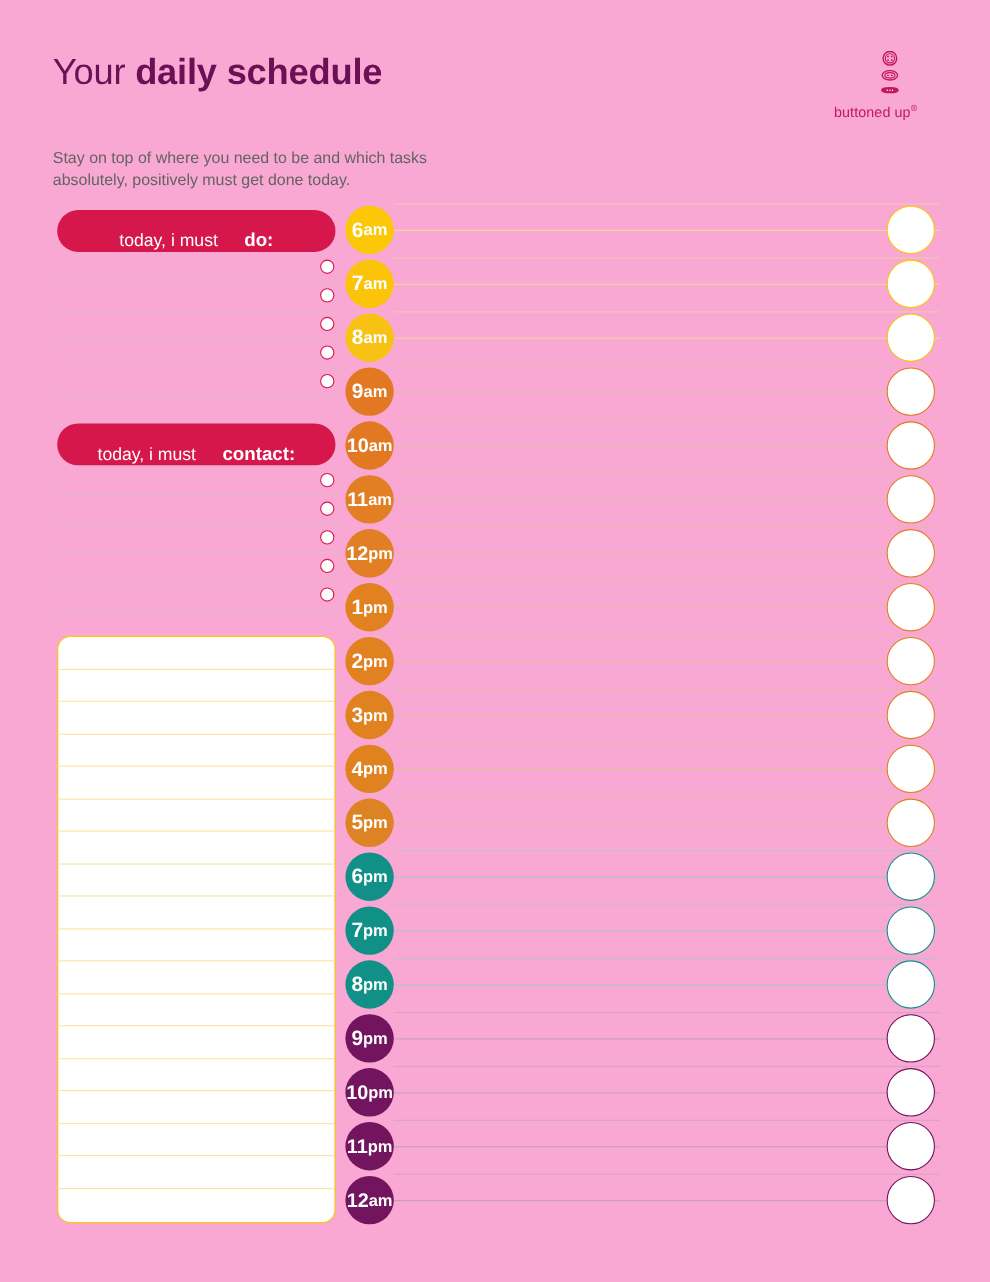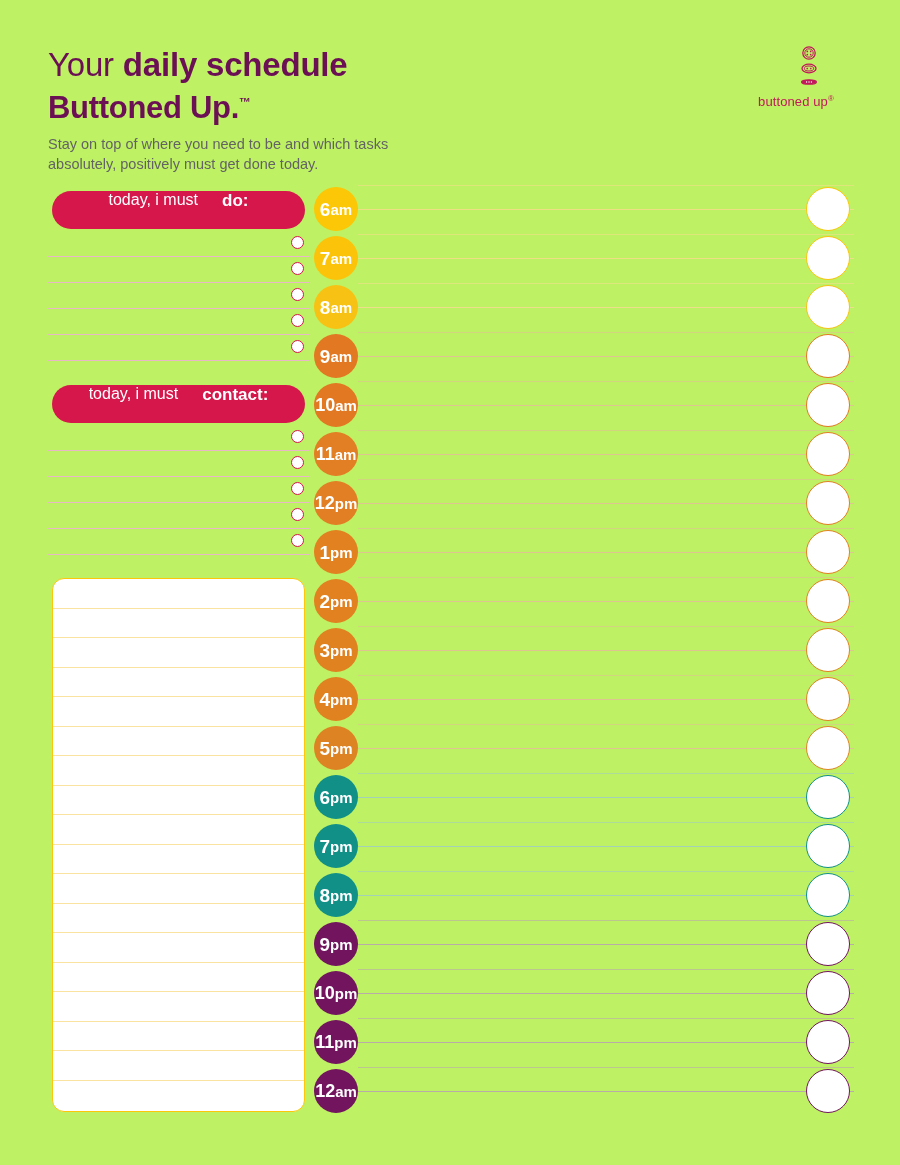--- a/index.html
+++ b/index.html
@@ -2,21 +2,21 @@
 <html><head>
 <meta charset="utf-8">
 <style>
   * { box-sizing: border-box; margin: 0; padding: 0; }
   html, body {
     width: 900px; height: 1165px;
     background: #ffffff;
     font-family: "Liberation Sans", sans-serif;
     overflow: hidden;
   }
-  #page { position: relative; width: 900px; height: 1165px; background: #bef264; padding-left: 44px; }
+  #page { position: relative; width: 900px; height: 1165px; background: #f9a8d4; padding-left: 44px; }
 
   
   .hdr-title {
     position: absolute; left: 48px; top: 46px;
     font-size: 33px; line-height: 37px;
     color: #6B1054; font-weight: 400; letter-spacing: -0.2px;
     white-space: nowrap;
   }
   .hdr-title .bold { font-weight: bold; }
   .hdr-title2 {
@@ -49,21 +49,21 @@
     display: flex; align-items: center;
   }
   .date-bar span {
     padding-left: 18px; font-size: 16px; font-weight: bold; color: #5C1344;
   }
 
   
   .pill {
     position: absolute; left: 52px; width: 253px; height: 38px;
     background: #D5174B; border-radius: 19px;
-    display: flex; align-items: flex-start; justify-content: center;
+    display: flex; align-items: flex-end; justify-content: center;
     color: #fff; font-size: 16px; font-weight: 400; white-space: nowrap; gap: 24px;
   }
   .pill .bold { font-weight: bold; font-size: 17px; }
   #pill-do { top: 191px; }
   #pill-contact { top: 385px; }
 
   
   .left-list { position: absolute; left: 48px; width: 262px; }
   #list-do { top: 231px; }
   #list-contact { top: 425px; }
@@ -121,23 +121,20 @@
   }
 </style>
 </head>
 <body>
 
 <div id="page">
 
   <div class="hdr-title">
     <span>Your</span>
     <span class="bold">daily schedule</span>
-  </div>
-  <div class="hdr-title2">
-    <span>Buttoned Up.</span><span class="tm">™</span>
   </div>
   <div class="hdr-sub">Stay on top of where you need to be and which tasks absolutely, positively must get done today.</div>
 
   <div class="logo">
     <div class="logo-buttons">
       <svg width="22" height="48" viewBox="0 0 22 48">
         <g stroke="#C2185B" fill="none">
           <g>
             <circle cx="11" cy="7" r="6.2" stroke-width="1.3"></circle>
             <circle cx="11" cy="7" r="4.2" stroke-width="1"></circle>

